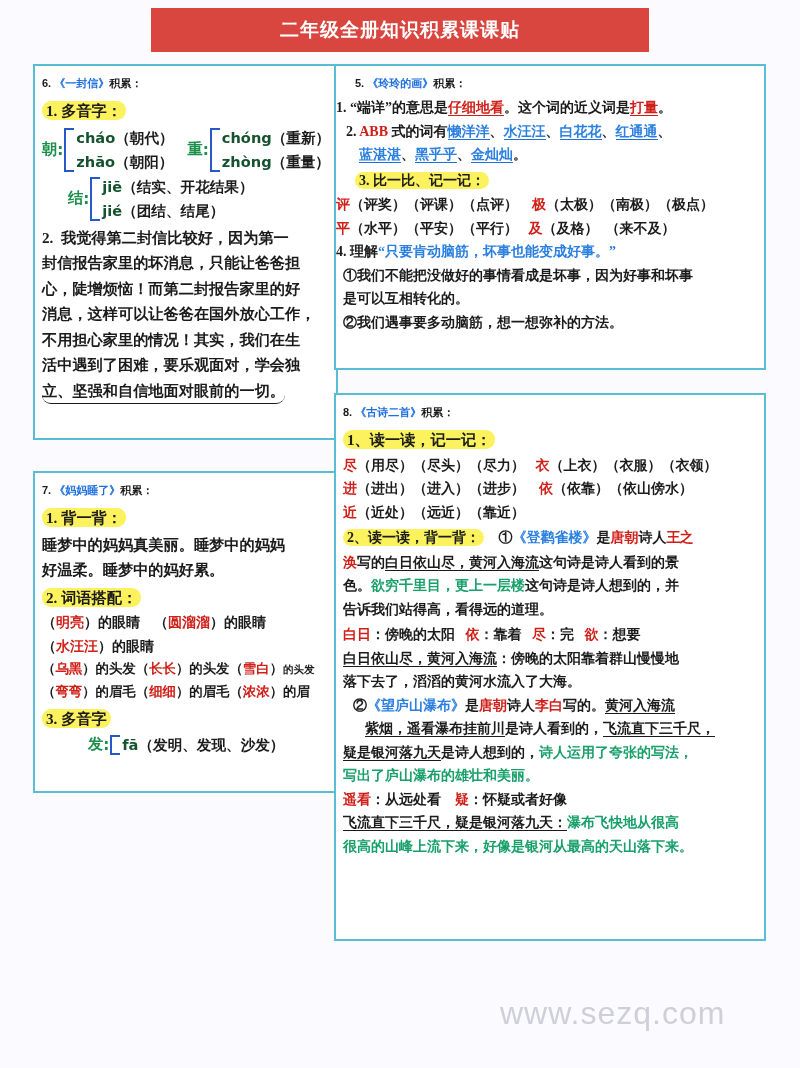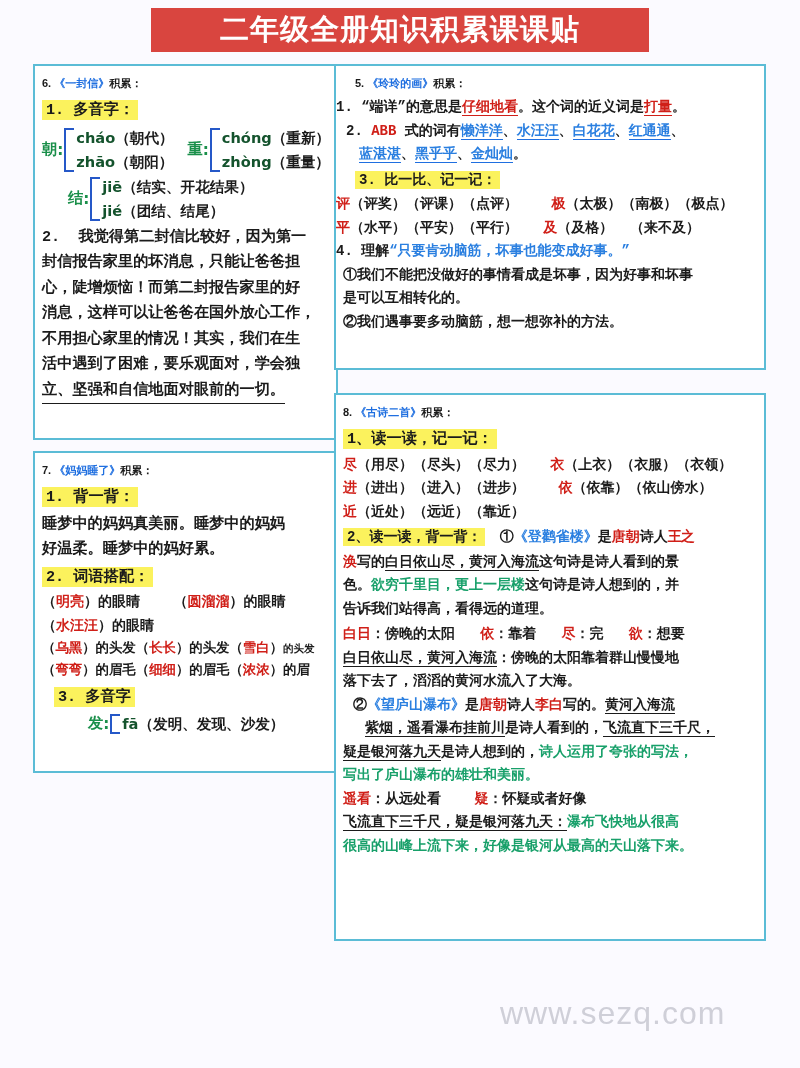--- a/index.html
+++ b/index.html
@@ -8,39 +8,39 @@
     background:#fbfaff;
     font-family:"Liberation Sans","DejaVu Sans",sans-serif;
     position:relative;overflow:hidden;
   }
   
   .title-bar{
     position:absolute;left:151px;top:8px;width:498px;height:44px;
     background:#d9453f;display:flex;align-items:center;justify-content:center;
   }
   .title-bar .t{
-    color:#ffffff;font-size:29px;font-weight:bold;letter-spacing:1px;
+    color:#ffffff;font-size:19px;font-weight:bold;letter-spacing:1px;
     font-family:"DejaVu Sans",sans-serif;
   }
   
   .box{
     position:absolute;border:2px solid #5bbcd6;background:#ffffff;
     overflow:hidden;box-sizing:border-box;
   }
   #box6{left:33px;top:64px;width:305px;height:376px;}
-  #box7{left:33px;top:451px;width:305px;height:322px;}
+  #box7{left:33px;top:471px;width:305px;height:322px;}
   #box5{left:334px;top:64px;width:432px;height:306px;}
   #box8{left:334px;top:393px;width:432px;height:548px;}
 
   .pad{padding:5px 6px 4px 7px;}
 
   
   .ln{
-    font-family:Liberation Mono, monospace;
-    color:#1b1b1b;font-weight:bold;white-space:nowrap;
+    font-family:Liberation Serif, serif;
+    color:#1b1b1b;font-weight:bold;white-space:nowrap;border-radius:9px;
   }
   .s15{font-size:15.2px;line-height:25.5px;}
   .s14{font-size:14px;line-height:23.5px;}
   .s13{font-size:13.4px;line-height:22px;}
 
   .hdr{font-size:11px;line-height:25px;font-weight:bold;color:#1b1b1b;}
   .bk{color:#1b1b1b;}
   .bl{color:#1f6fe0;}
   .bl2{color:#2a7fe0;}
   .rd{color:#d01f18;}
@@ -160,21 +160,21 @@
     <div class="ln s14">
       （<span class="rd">水汪汪</span>）<span>的眼睛</span>
     </div>
     <div class="ln s13">
       （<span class="rd">乌黑</span>）<span>的头发</span>（<span class="rd">长长</span>）<span>的头发</span>（<span class="rd">雪白</span>）<span class="small">的头发</span>
     </div>
     <div class="ln s13">
       （<span class="rd">弯弯</span>）<span>的眉毛</span>（<span class="rd">细细</span>）<span>的眉毛</span>（<span class="rd">浓浓</span>）<span>的眉</span>
     </div>
 
-    <div style="margin:3px 12px 1px;">
+    <div style="margin:3px 0 1px;">
       <span class="hl2 s15 ln">3. 多音字</span>
     </div>
 
     <div class="dz" style="padding-left:46px;">
       <span class="head">发</span>
       <span class="head">:</span>
       <span class="brk"></span>
       <div class="rows">
         <div><span class="py">fā</span><span class="bk">（发明、发现、沙发）</span></div>
       </div>

